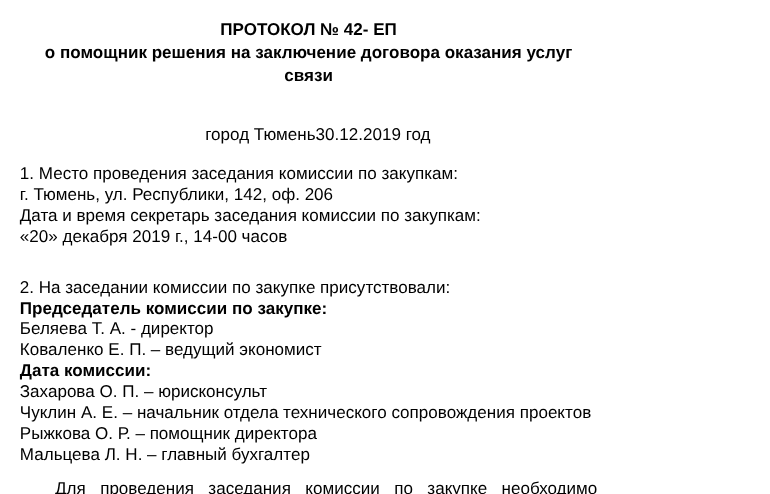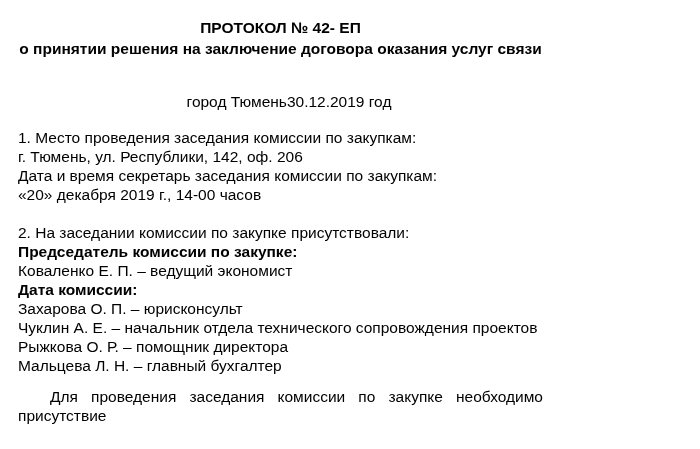--- a/index.html
+++ b/index.html
@@ -31,21 +31,21 @@
     display: flex;
     justify-content: center;
   }
   .city-date .city {
     padding-left: 17px;
   }
   .section1 {
     margin-top: 17px;
   }
   .section2 {
-    margin-top: 19px;
+    margin-top: 27px;
   }
   .line {
     white-space: nowrap;
   }
   .bold {
     font-weight: bold;
   }
   .closing {
     margin: 12px 0 0 0;
     text-align: justify;
@@ -53,38 +53,39 @@
     text-indent: 32px;
   }
 </style>
 </head>
 <body>
 
 <div class="page">
 
   <div class="title-block">
     <div>ПРОТОКОЛ № 42- ЕП</div>
-    <div>о принятии решения на заключение договора оказания услуг связи</div>
+    <div>о помощник решения на заключение договора оказания услуг связи</div>
   </div>
 
   <div class="city-date">
     <span class="city">город Тюмень</span>
     <span>30.12.2019 год</span>
   </div>
 
   <div class="section1">
     <div class="line">1. Место проведения заседания комиссии по закупкам:</div>
     <div class="line">г. Тюмень, ул. Республики, 142, оф. 206</div>
     <div class="line">Дата и время секретарь заседания комиссии по закупкам:</div>
     <div class="line">«20» декабря 2019 г., 14-00 часов</div>
   </div>
 
   <div class="section2">
     <div class="line">2. На заседании комиссии по закупке присутствовали:</div>
     <div class="line bold">Председатель комиссии по закупке:</div>
+    <div class="line">Беляева Т. А. - директор</div>
     <div class="line">Коваленко Е. П. – ведущий экономист</div>
     <div class="line bold">Дата комиссии:</div>
     <div class="line">Захарова О. П. – юрисконсульт</div>
     <div class="line">Чуклин А. Е. – начальник отдела технического сопровождения проектов</div>
     <div class="line">Рыжкова О. Р. – помощник директора</div>
     <div class="line">Мальцева Л. Н. – главный бухгалтер</div>
   </div>
 
   <p class="closing">Для проведения заседания комиссии по закупке необходимо присутствие</p>
 

